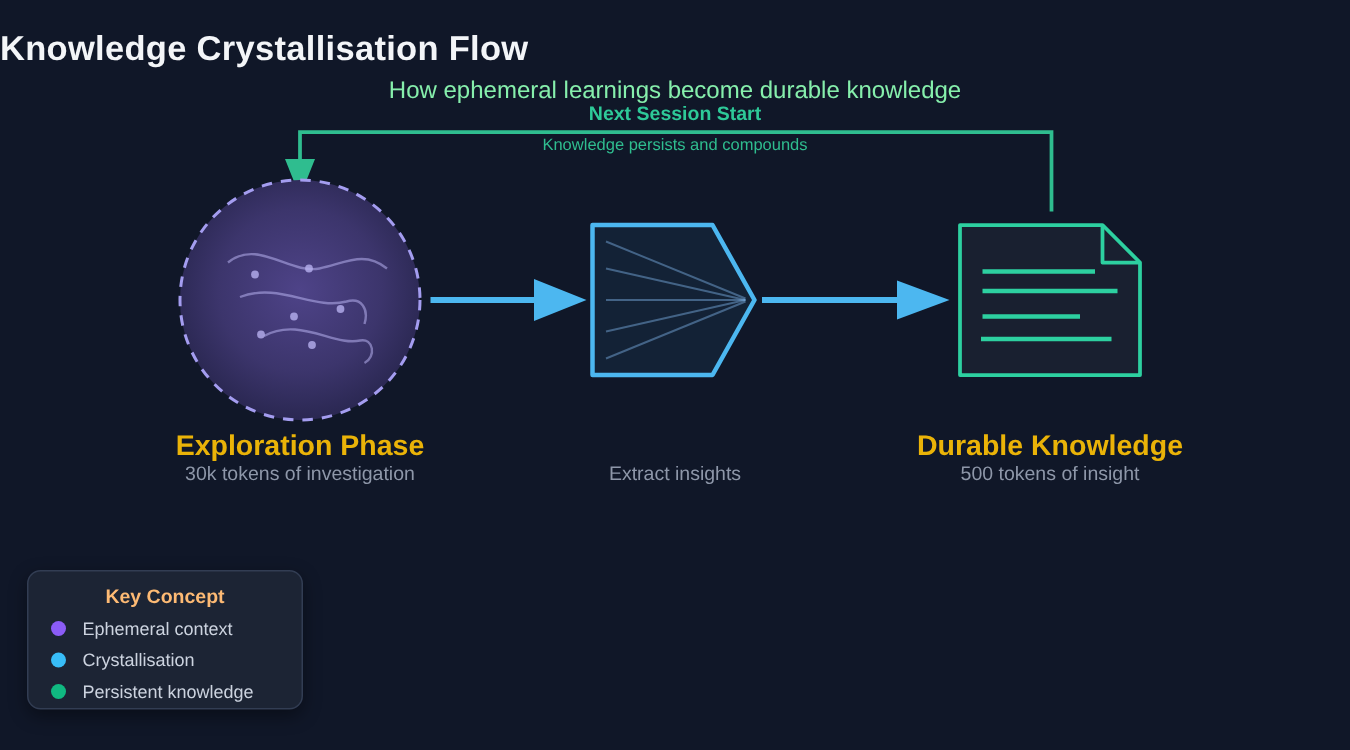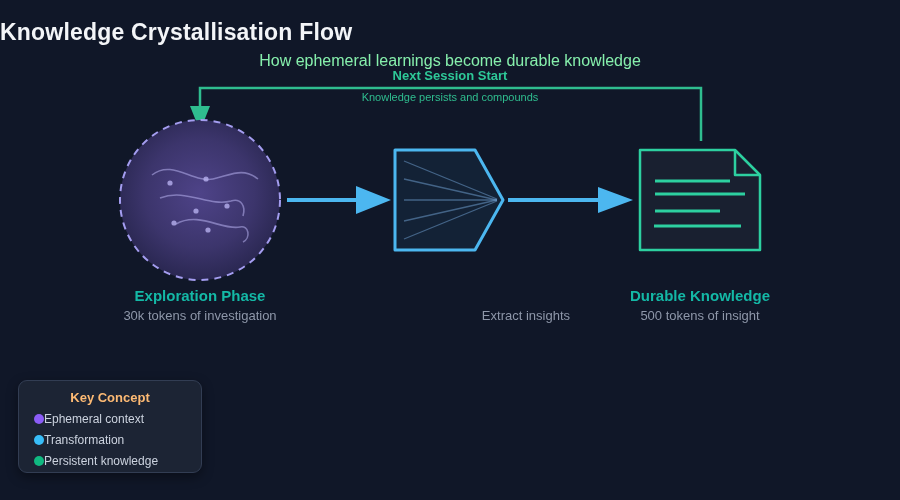--- a/index.html
+++ b/index.html
@@ -8,29 +8,29 @@
     background:#101728;
     font-family:"Liberation Sans",sans-serif;
   }
   .abs{position:absolute;}
   .stage{position:absolute;left:0;top:0;width:900px;height:500px;}
   .title{left:0;right:0;top:19px;color:#f3f5f8;font-size:23px;font-weight:700;letter-spacing:.2px;}
   .subtitle{left:0;right:0;top:52px;text-align:center;color:#86efac;font-size:16px;}
   .session{left:0;right:0;top:68px;text-align:center;color:#2ec998;font-size:13px;font-weight:700;}
   .loop-label{left:0;right:0;top:91px;text-align:center;color:#2fbd8f;font-size:11px;}
   svg.gfx{position:absolute;left:0;top:0;}
-  .node-label{text-align:center;color:#14b8a6;font-size:15px;font-weight:700;width:220px;}
+  .node-label{text-align:center;color:#eab308;font-size:19px;font-weight:700;width:220px;}
   .node-sub{text-align:center;color:#8e97a9;font-size:13px;width:240px;}
   .legend{
     left:18px;top:380px;width:182px;height:91px;
     background:#1c2434;border:1px solid #323d53;border-radius:9px;
     box-shadow:0 4px 12px rgba(0,0,0,.4);
   }
   .legend-title{text-align:center;margin-top:9px;font-size:13px;font-weight:700;color:#fdba74;}
-  .legend-item{display:flex;align-items:center;margin:7px 0 0 15px;font-size:12px;color:#ccd3df;}
+  .legend-item{display:flex;align-items:center;gap:11px;margin:7px 0 0 15px;font-size:12px;color:#ccd3df;}
   .dot{width:10px;height:10px;border-radius:50%;flex:0 0 auto;}
 </style>
 </head>
 <body>
 
 <div class="stage">
 
   <svg class="gfx" width="900" height="500" viewBox="0 0 900 500">
     <defs>
       <radialGradient id="circGrad" cx="50%" cy="46%" r="62%">
@@ -84,34 +84,34 @@
   </svg>
 
   <div class="abs title">Knowledge Crystallisation Flow</div>
   <div class="abs subtitle">How ephemeral learnings become durable knowledge</div>
   <div class="abs session">Next Session Start</div>
   <div class="abs loop-label">Knowledge persists and compounds</div>
 
   <div class="abs node-label" style="left:90px;top:287px;">Exploration Phase</div>
   <div class="abs node-sub" style="left:80px;top:308px;">30k tokens of investigation</div>
 
-  <div class="abs node-sub" style="left:330px;top:308px;text-align:right;">Extract insights</div>
+  <div class="abs node-sub" style="left:330px;top:308px;">Extract insights</div>
 
   <div class="abs node-label" style="left:590px;top:287px;">Durable Knowledge</div>
   <div class="abs node-sub" style="left:580px;top:308px;">500 tokens of insight</div>
 
   <div class="abs legend">
     <div class="legend-title">Key Concept</div>
     <div class="legend-item">
       <span class="dot" style="background: rgb(139, 92, 246);"></span>
       <span>Ephemeral context</span>
     </div>
     <div class="legend-item">
       <span class="dot" style="background: rgb(56, 189, 248);"></span>
-      <span>Transformation</span>
+      <span>Crystallisation</span>
     </div>
     <div class="legend-item">
       <span class="dot" style="background: rgb(16, 185, 129);"></span>
       <span>Persistent knowledge</span>
     </div>
   </div>
 
 </div>
 
 </body></html>

